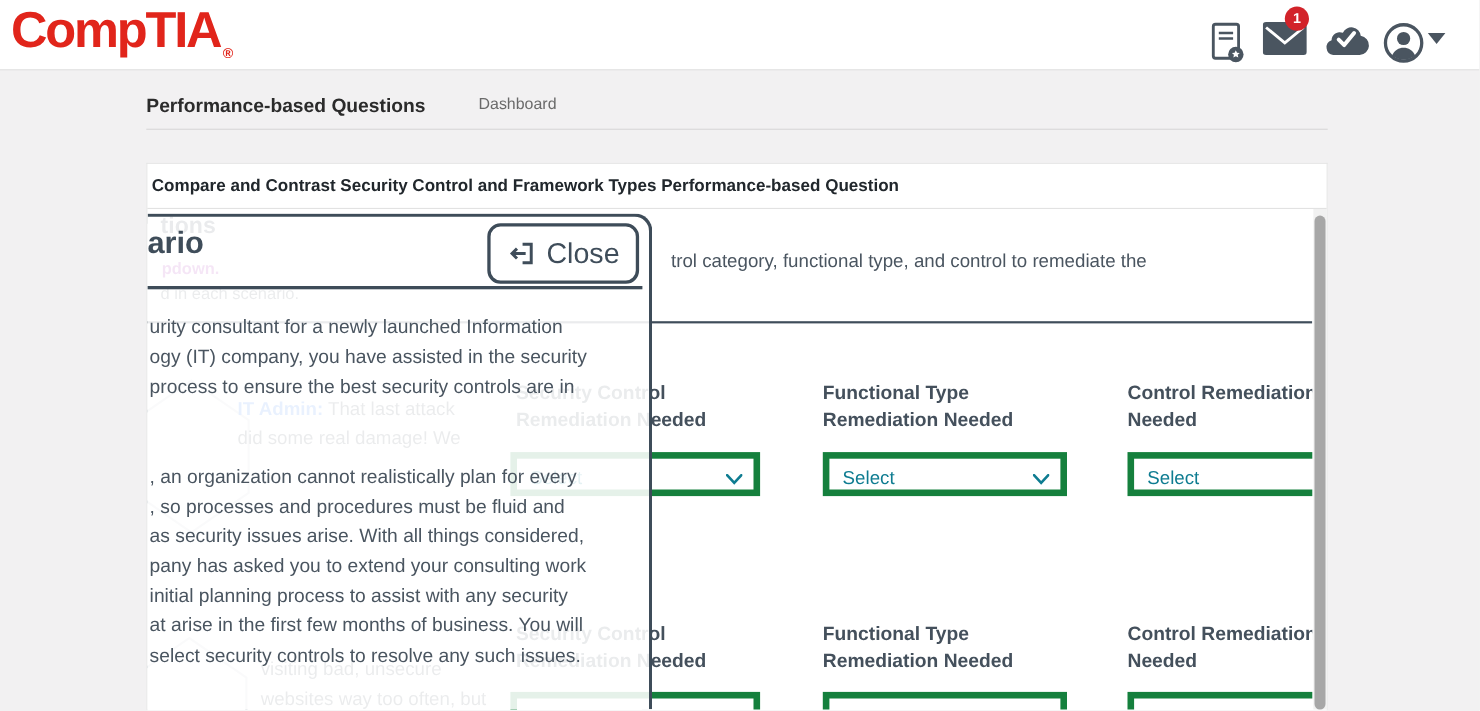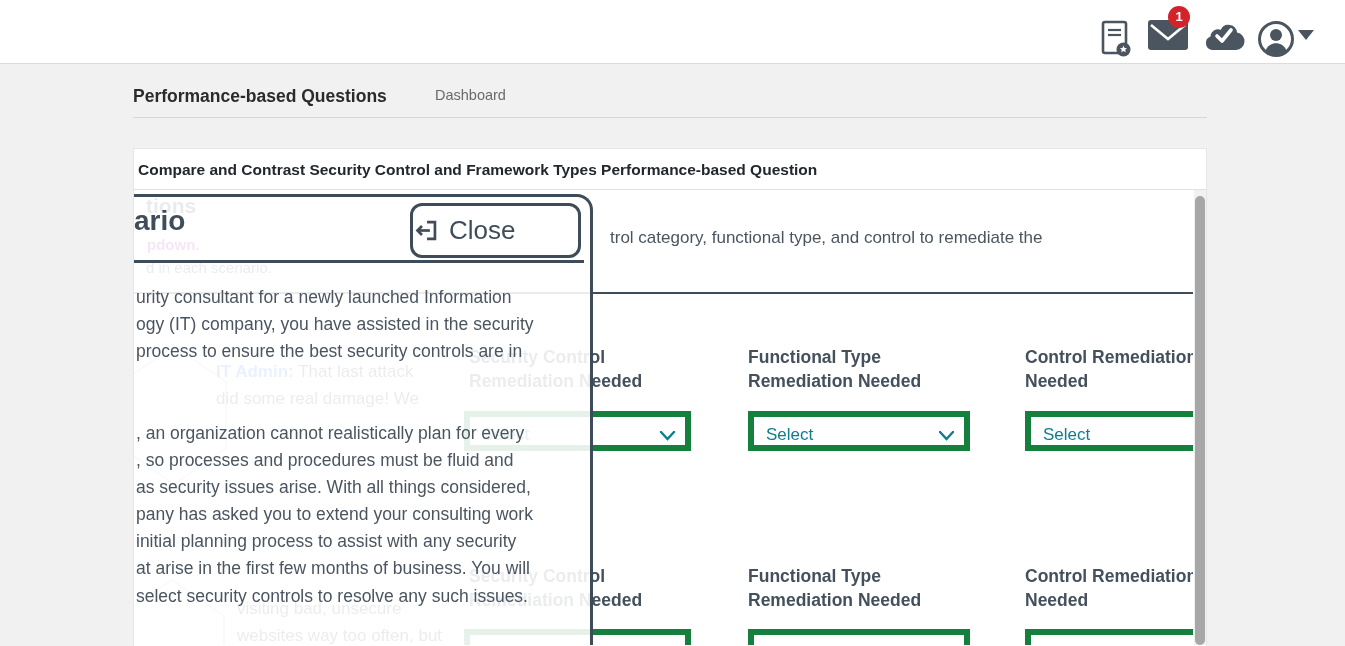--- a/index.html
+++ b/index.html
@@ -50,29 +50,30 @@
   .chat-admin { left:82px; top:168px; }
   .chat-user { left:103px; top:405px; }
   .chat .speaker { font-weight:bold; color:#3b82f6; }
   .hexagon { position:absolute; }
   .hex1 { left:-16px; top:152px; } .hex2 { left:-18px; top:386px; }
 
   
   .modal { position:absolute; left:0; top:4px; width:459px; height:451px; background:rgba(255,255,255,0.89); border-top:3px solid #3e4c59; border-right:3px solid #3e4c59; border-top-right-radius:16px; }
   .modal-heading { position:absolute; left:0; top:8px; font-size:28px; font-weight:bold; color:#3f4d5a; white-space:nowrap; }
   .modal-underline { position:absolute; left:0; top:63px; width:450px; height:3px; background:#3e4c59; }
-  .close-btn { position:absolute; right:9px; top:6px; width:171px; height:55px; background:#fff; border:3px solid #3e4c59; border-radius:12px; display:flex; align-items:center; gap:9px; color:#3f4d5a; font-size:26px; cursor:pointer; font-family:"Liberation Sans", sans-serif; }
+  .close-btn { position:absolute; right:9px; top:6px; width:138px; height:55px; background:#fff; border:3px solid #3e4c59; border-radius:12px; display:flex; align-items:center; justify-content:center; gap:9px; color:#3f4d5a; font-size:26px; cursor:pointer; font-family:"Liberation Sans", sans-serif; }
   .mline { position:absolute; left:2px; font-size:17.5px; color:#4a5560; white-space:nowrap; }
 </style>
 </head>
 <body>
 
 <div class="page">
 
   <div class="topbar">
+    <div class="logo"><span>CompTIA</span><span class="reg">®</span></div>
 
     <div class="tb-icon icon-doc">
       <svg width="32" height="38" viewBox="0 0 32 38">
         <rect x="3" y="2" width="23" height="31" rx="2" fill="none" stroke="#4a5560" stroke-width="2.6"></rect>
         <line x1="8" y1="10" x2="21" y2="10" stroke="#4a5560" stroke-width="2.2"></line>
         <line x1="8" y1="15" x2="21" y2="15" stroke="#4a5560" stroke-width="2.2"></line>
         <circle cx="23.5" cy="29.5" r="7" fill="#4a5560"></circle>
         <polygon points="23.5,24.6 24.9,27.6 28.1,27.9 25.7,30 26.4,33.2 23.5,31.5 20.6,33.2 21.3,30 18.9,27.9 22.1,27.6" fill="#ffffff" transform="scale(0.78) translate(6.6,8.3)"></polygon>
       </svg>
     </div>

